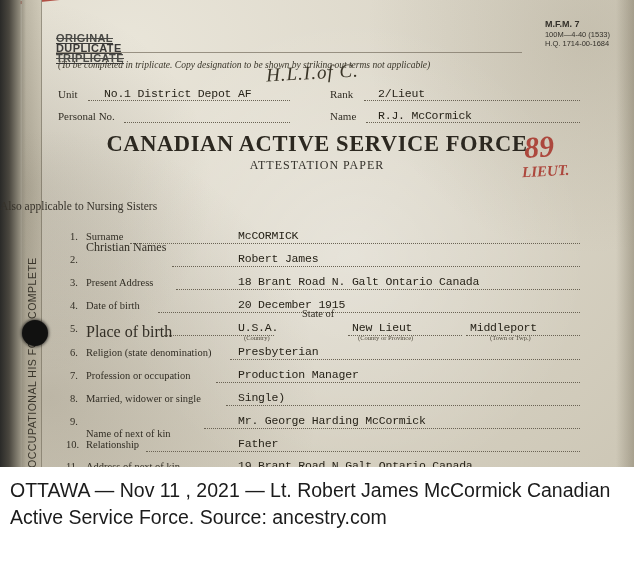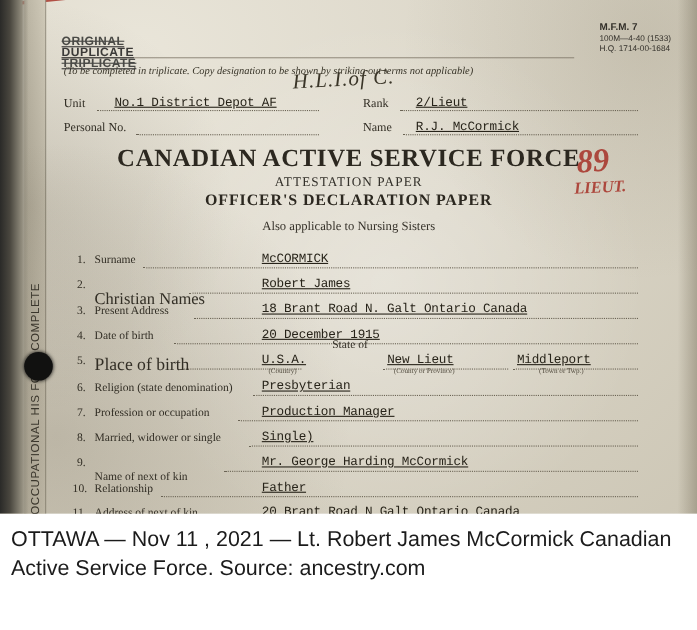--- a/index.html
+++ b/index.html
@@ -99,21 +99,20 @@
     white-space: nowrap;
   }
   .printed {
     font-family: "Liberation Serif", serif;
     color: #322e25;
   }
   .typed {
     font-family: "Liberation Mono", monospace;
     color: #272319;
     letter-spacing: -0.2px;
-    text-decoration: underline;
   }
   .dots {
     position: absolute;
     z-index: 4;
     border-bottom: 1px dotted #6a6354;
     height: 1px;
   }
   .rule {
     position: absolute;
     z-index: 4;
@@ -222,21 +221,21 @@
     z-index: 5;
     font-family: "Liberation Serif", serif;
     font-size: 14.5px;
     font-weight: bold;
     letter-spacing: 0.8px;
     color: #2c2820;
   }
   .titleline4 {
     position: absolute;
     left: 0; right: 0; top: 200px;
-    text-align: center;
+    text-align: left;
     z-index: 5;
     font-family: "Liberation Serif", serif;
     font-size: 11.5px;
     color: #36322a;
   }
 
   .instr {
     position: absolute;
     left: 58px; top: 60px;
     z-index: 5;
@@ -308,30 +307,29 @@
     <div class="t typed" style="left:378px; top:87px; font-size:11.5px;">2/Lieut</div>
 
     <div class="t printed" style="left:58px; top:110px; font-size:11px;">Personal No.</div>
     <div class="dots" style="left:124px; top:122px; width:166px;"></div>
     <div class="t printed" style="left:330px; top:110px; font-size:11px;">Name</div>
     <div class="dots" style="left:366px; top:122px; width:214px;"></div>
     <div class="t typed" style="left:378px; top:109px; font-size:11.5px;">R.J. McCormick</div>
 
     <div class="titleline1">CANADIAN ACTIVE SERVICE FORCE</div>
     <div class="titleline2">ATTESTATION PAPER</div>
-    <div class="titleline3">OFFICER'S DECLARATION PAPER</div>
     <div class="titleline4">Also applicable to Nursing Sisters</div>
 
     <div class="t printed" style="left:70px; top:231px; font-size:10.5px;">1.</div>
     <div class="t printed" style="left:86px; top:231px; font-size:10.5px;">Surname</div>
     <div class="dots" style="left:130px; top:243px; width:450px;"></div>
     <div class="t typed" style="left:238px; top:229px; font-size:11.5px;">McCORMICK</div>
 
     <div class="t printed" style="left:70px; top:254px; font-size:10.5px;">2.</div>
-    <div class="t printed" style="left:86px; top:264px; font-size:15px;">Christian Names</div>
+    <div class="t printed" style="left:86px; top:240px; font-size:12px;">Christian Names</div>
     <div class="dots" style="left:172px; top:266px; width:408px;"></div>
     <div class="t typed" style="left:238px; top:252px; font-size:11.5px;">Robert James</div>
 
     <div class="t printed" style="left:70px; top:277px; font-size:10.5px;">3.</div>
     <div class="t printed" style="left:86px; top:277px; font-size:10.5px;">Present Address</div>
     <div class="dots" style="left:176px; top:289px; width:404px;"></div>
     <div class="t typed" style="left:238px; top:275px; font-size:11.5px;">18 Brant Road N. Galt Ontario Canada</div>
 
     <div class="t printed" style="left:70px; top:300px; font-size:10.5px;">4.</div>
     <div class="t printed" style="left:86px; top:300px; font-size:10.5px;">Date of birth</div>
@@ -371,19 +369,19 @@
     <div class="dots" style="left:204px; top:428px; width:376px;"></div>
     <div class="t typed" style="left:238px; top:414px; font-size:11.5px;">Mr. George Harding McCormick</div>
 
     <div class="t printed" style="left:66px; top:439px; font-size:10.5px;">10.</div>
     <div class="t printed" style="left:86px; top:439px; font-size:10.5px;">Relationship</div>
     <div class="dots" style="left:146px; top:451px; width:434px;"></div>
     <div class="t typed" style="left:238px; top:437px; font-size:11.5px;">Father</div>
 
     <div class="t printed" style="left:66px; top:461px; font-size:10.5px;">11.</div>
     <div class="t printed" style="left:86px; top:461px; font-size:10.5px;">Address of next of kin</div>
-    <div class="t typed" style="left:238px; top:459px; font-size:11.5px;">20 Brant Road N Galt Ontario Canada</div>
+    <div class="t typed" style="left:238px; top:459px; font-size:11.5px;">19 Brant Road N Galt Ontario Canada</div>
 
   </div>
 
   <div id="caption">OTTAWA — Nov 11 , 2021 — Lt. Robert James McCormick Canadian Active Service Force. Source: ancestry.com</div>
 
 </div>
 
 </body></html>

